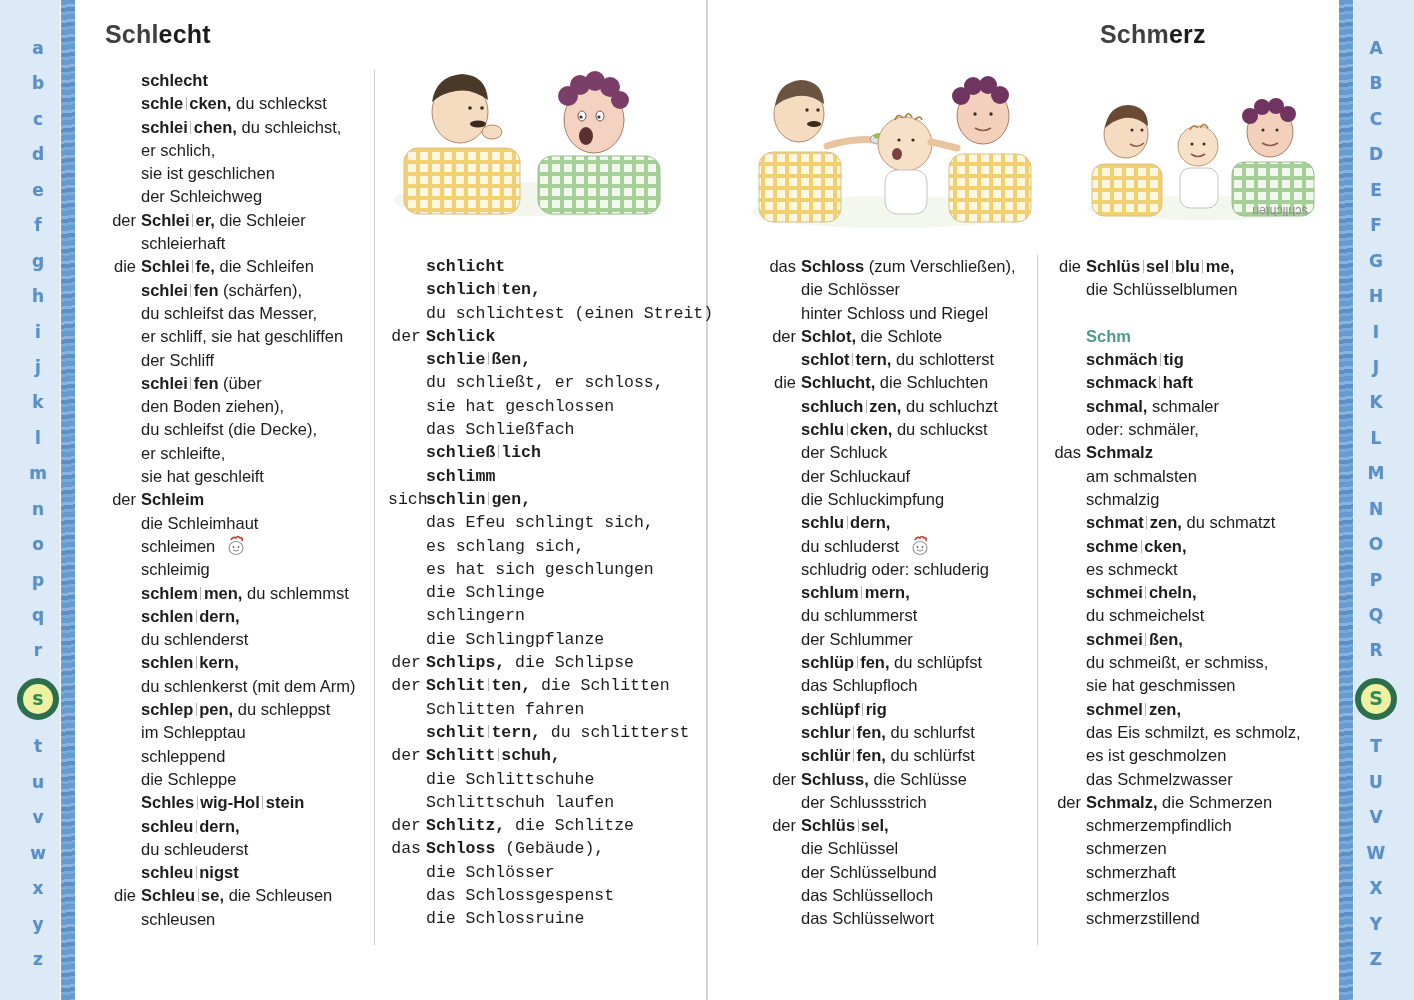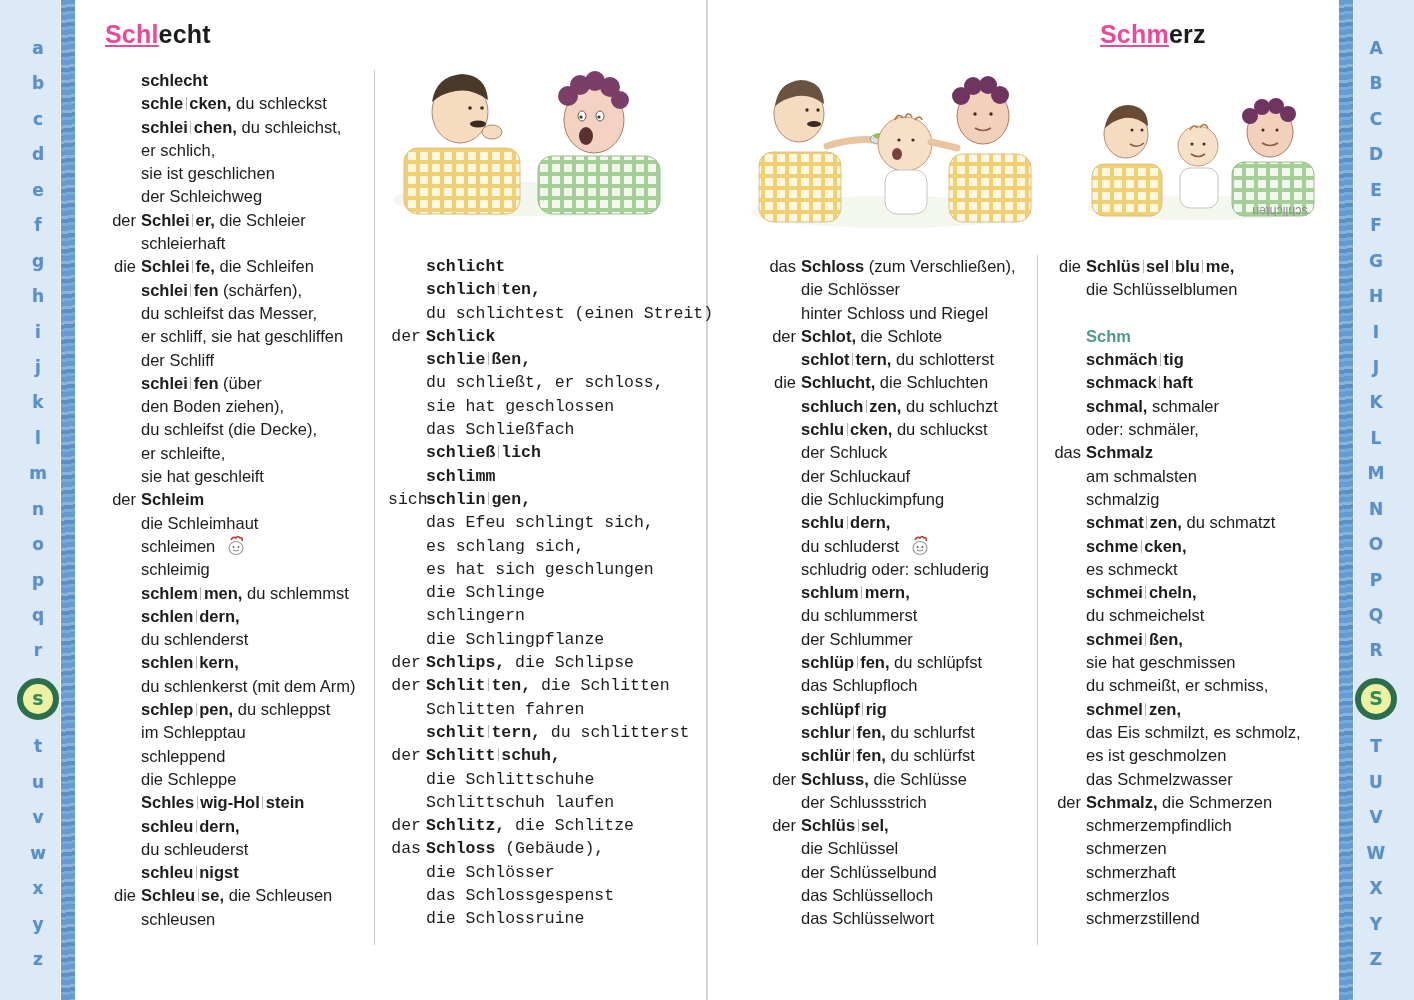--- a/index.html
+++ b/index.html
@@ -23,21 +23,21 @@
   .letter.active{width:30px;height:30px;border-radius:50%;background:#eef0a2;border:6px solid #2c6f4c;
                  color:#2f8a5a;display:flex;align-items:center;justify-content:center;font-size:19px;
                  text-shadow:none;}
 
   
   .gutter{position:absolute;left:706px;top:0;width:2px;height:100%;background:#d4d4d4;}
   .coldiv{position:absolute;width:1px;background:#c9c9c9;}
 
   
   .header{position:absolute;top:20px;font-size:25px;font-weight:700;letter-spacing:.2px;}
-  .header .hl{color:#ec4899;text-decoration:underline;}
+  .header .hl{color:#404040;}
   .header-left{left:105px;}
   .header-right{left:1100px;width:220px;text-align:left;}
   .pagenum{position:absolute;top:1000px;font-size:16px;color:#9b9b9b;margin-left:39px;}
   .pagenum-left{left:117px;}
   .pagenum-right{left:1190px;width:80px;text-align:left;}
 
   
   .col{position:absolute;white-space:nowrap;font-size:16.5px;}
   .row{height:23.3px;line-height:23.3px;}
   .row .g{display:inline-block;width:33px;padding-right:5px;text-align:right;}
@@ -355,22 +355,22 @@
       <div class="row"><span class="g"></span><span>oder: schmäler,</span></div>
       <div class="row"><span class="g">das</span><span><b>Schmalz</b></span></div>
       <div class="row"><span class="g"></span><span>am schmalsten</span></div>
       <div class="row"><span class="g"></span><span>schmalzig</span></div>
       <div class="row"><span class="g"></span><span><b>schmat<span class="sep"></span>zen,</b> du schmatzt</span></div>
       <div class="row"><span class="g"></span><span><b>schme<span class="sep"></span>cken,</b></span></div>
       <div class="row"><span class="g"></span><span>es schmeckt</span></div>
       <div class="row"><span class="g"></span><span><b>schmei<span class="sep"></span>cheln,</b></span></div>
       <div class="row"><span class="g"></span><span>du schmeichelst</span></div>
       <div class="row"><span class="g"></span><span><b>schmei<span class="sep"></span>ßen,</b></span></div>
+      <div class="row"><span class="g"></span><span>du schmeißt, er schmiss,</span></div>
       <div class="row"><span class="g"></span><span>sie hat geschmissen</span></div>
-      <div class="row"><span class="g"></span><span>du schmeißt, er schmiss,</span></div>
       <div class="row"><span class="g"></span><span><b>schmel<span class="sep"></span>zen,</b></span></div>
       <div class="row"><span class="g"></span><span>das Eis schmilzt, es schmolz,</span></div>
       <div class="row"><span class="g"></span><span>es ist geschmolzen</span></div>
       <div class="row"><span class="g"></span><span>das Schmelzwasser</span></div>
       <div class="row"><span class="g">der</span><span><b>Schmalz,</b> die Schmerzen</span></div>
       <div class="row"><span class="g"></span><span>schmerzempfindlich</span></div>
       <div class="row"><span class="g"></span><span>schmerzen</span></div>
       <div class="row"><span class="g"></span><span>schmerzhaft</span></div>
       <div class="row"><span class="g"></span><span>schmerzlos</span></div>
       <div class="row"><span class="g"></span><span>schmerzstillend</span></div>

